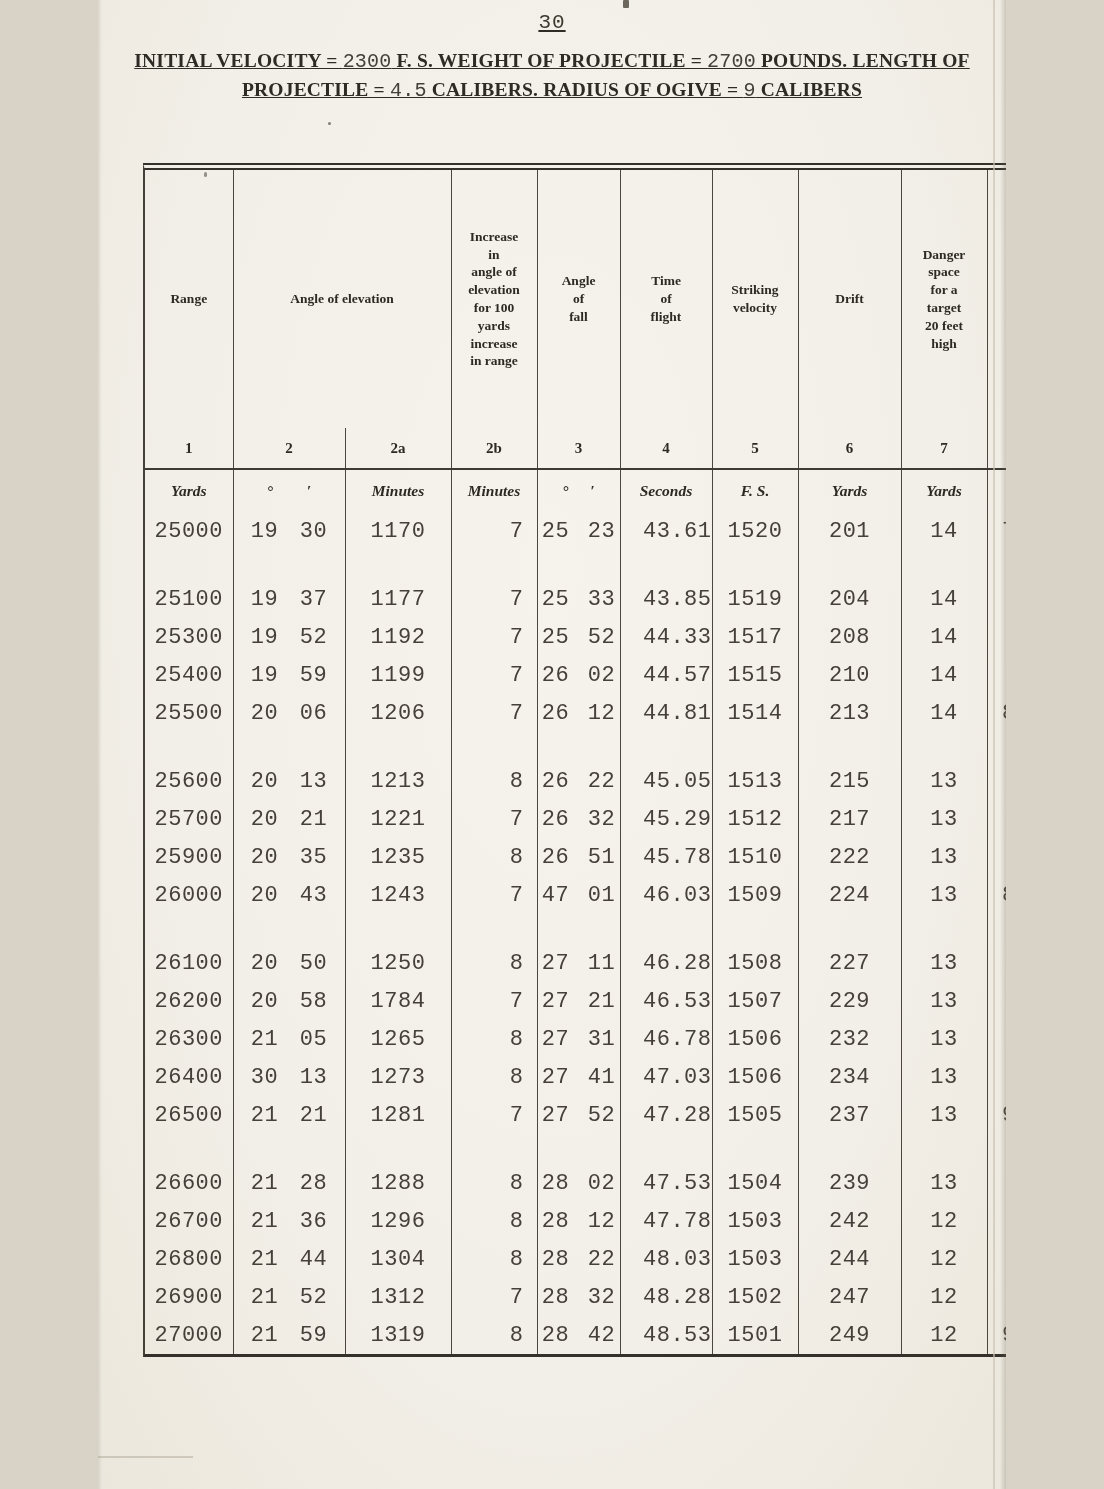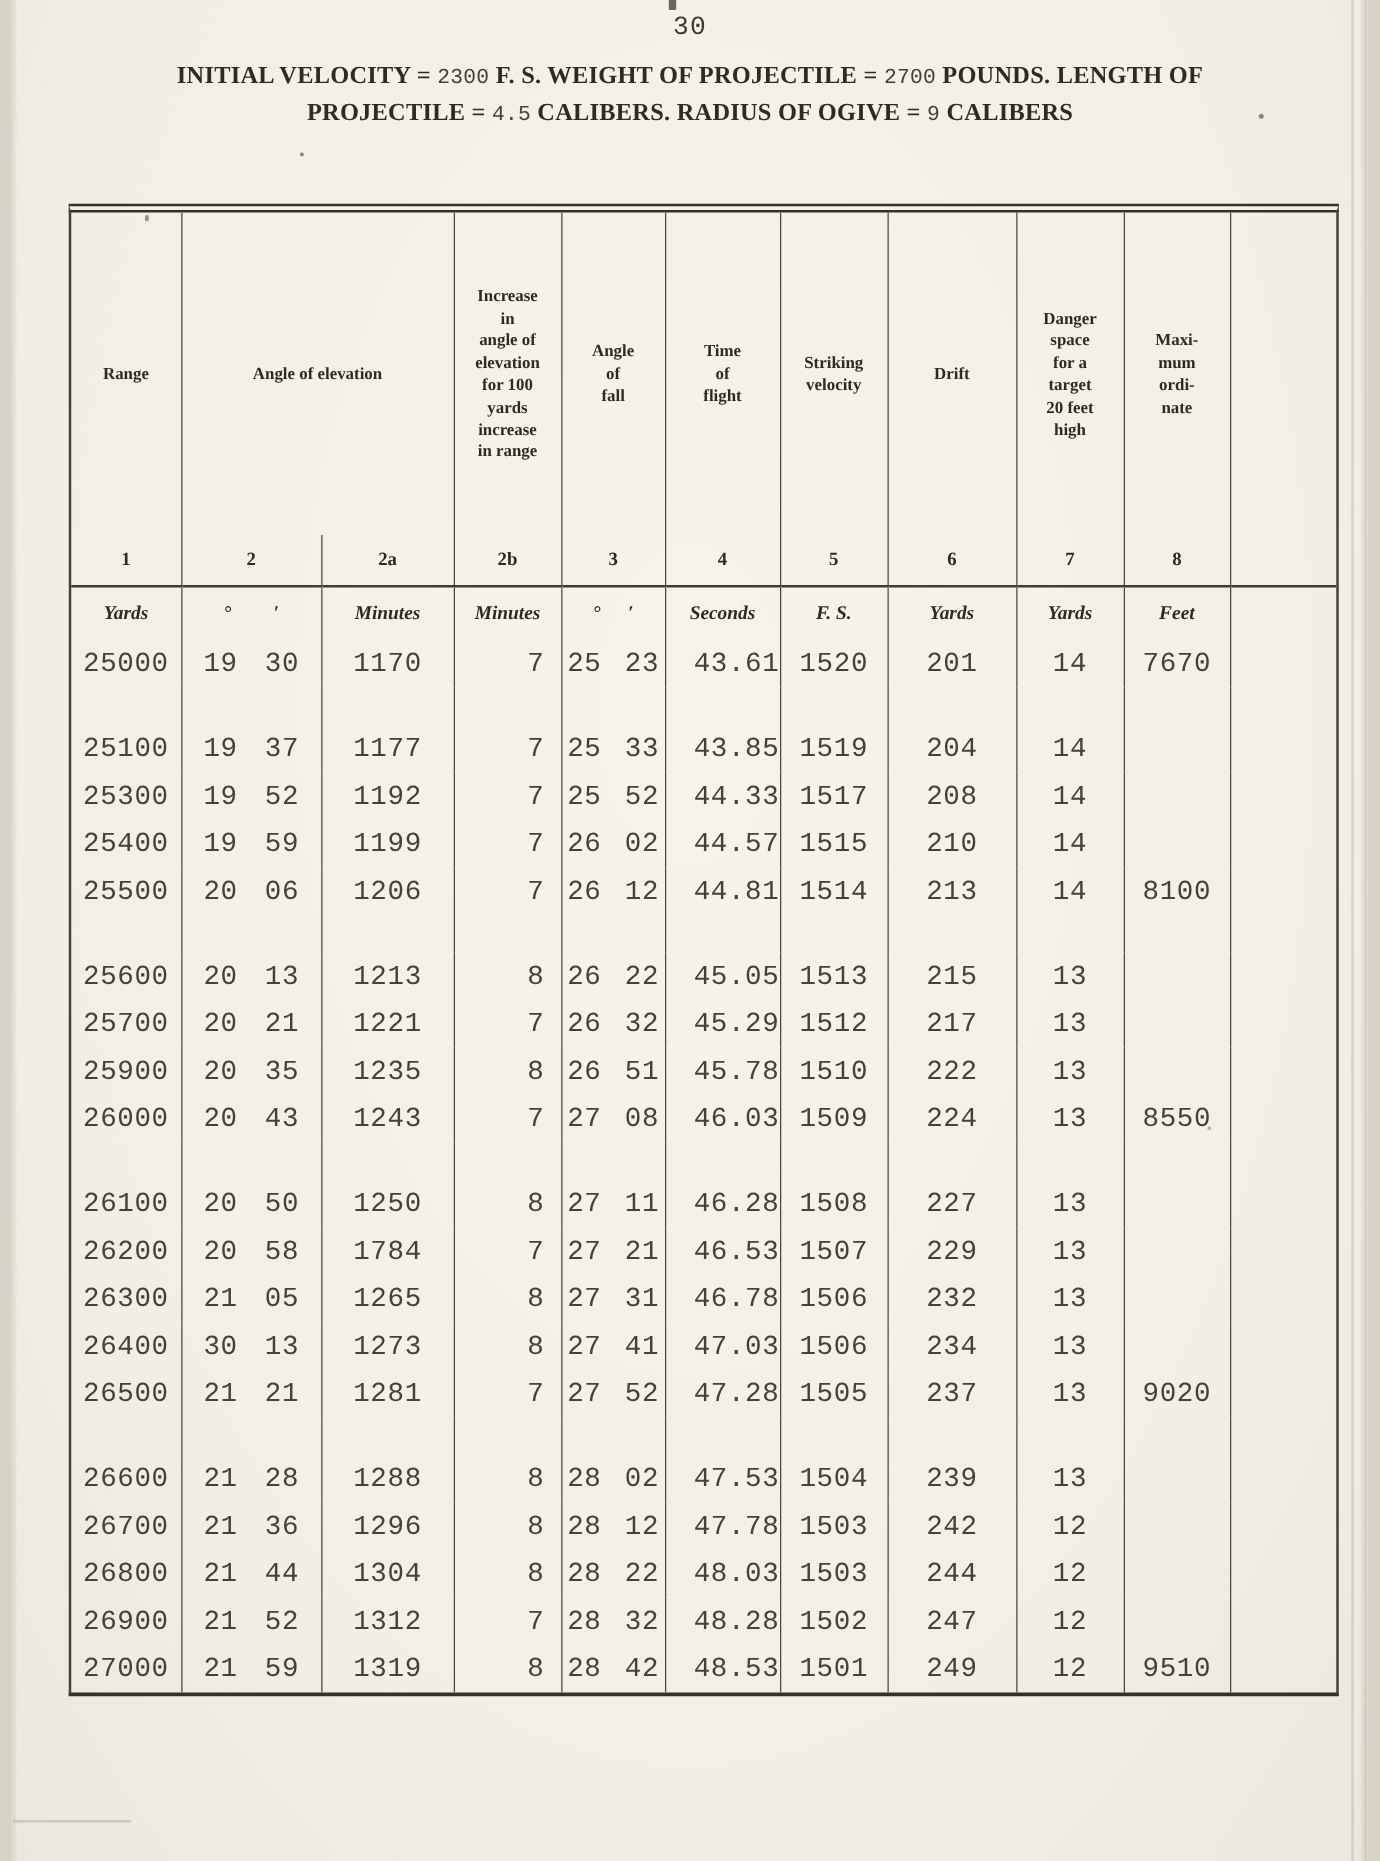--- a/index.html
+++ b/index.html
@@ -1,43 +1,44 @@
 <!DOCTYPE html>
 <html><head>
 <meta charset="utf-8">
 <style>
   html,body{margin:0;padding:0;background:#d8d3c6;}
   .page{
     position:relative;
-    width:1084px;height:1489px;
+    width:908px;height:1489px;
     margin:0 auto;
     background:#f3f0e9;
     background-image:radial-gradient(ellipse at 50% 38%, #f6f3ec 0%, #f2efe8 62%, #ebe7dc 100%);
     overflow:hidden;
     font-family:"Liberation Serif", serif;
     color:#2f2c26;
+    text-decoration:underline;
   }
   
   .page-number{
     padding-top:11px;text-align:center;
     font-family:"Liberation Mono", monospace;
     font-size:21px;letter-spacing:1px;color:#3c392f;
   }
   .title{
     margin:15px 0 0;text-align:center;
     font-size:25px;font-weight:bold;letter-spacing:0.6px;
     color:#2c2923;
   }
   .title .tw{font-family:"Liberation Mono",monospace;font-weight:normal;font-size:23px;color:#43403a;}
   .subtitle{
     text-align:center;font-size:19.5px;font-weight:bold;
     line-height:28px;color:#2e2b25;letter-spacing:0.2px;
   }
   .subtitle.first{margin-top:13px;}
-  .subtitle .tw{font-family:"Liberation Mono",monospace;font-weight:normal;font-size:17px;color:#43403a;}
+  .subtitle .tw{font-family:"Liberation Mono",monospace;font-weight:normal;font-size:20px;color:#43403a;}
   
   .table-frame{
     position:absolute;left:45px;top:163px;width:1012px;
     border:2px solid #45413a;
     border-top:7px double #34312b;
     border-bottom:3px solid #34312b;
     background:transparent;
   }
   table.range-table{width:100%;border-collapse:collapse;table-layout:fixed;}
   .range-table th,.range-table td{
@@ -307,21 +308,21 @@
             <td class="c-drift">222</td>
             <td class="c-danger">13</td>
             <td class="c-maxord"></td>
             <td class="c-blank"></td>
           </tr>
           <tr>
             <td class="c-range">26000</td>
             <td class="c-ae-deg">20 43</td>
             <td class="c-ae-min">1243</td>
             <td class="c-inc">7</td>
-            <td class="c-fall">27 08</td>
+            <td class="c-fall">47 01</td>
             <td class="c-time">46.03</td>
             <td class="c-sv">1509</td>
             <td class="c-drift">224</td>
             <td class="c-danger">13</td>
             <td class="c-maxord">8550</td>
             <td class="c-blank"></td>
           </tr>
           <tr class="spacer">
             <td class="c-range"></td>
             <td class="c-ae-deg"></td>

